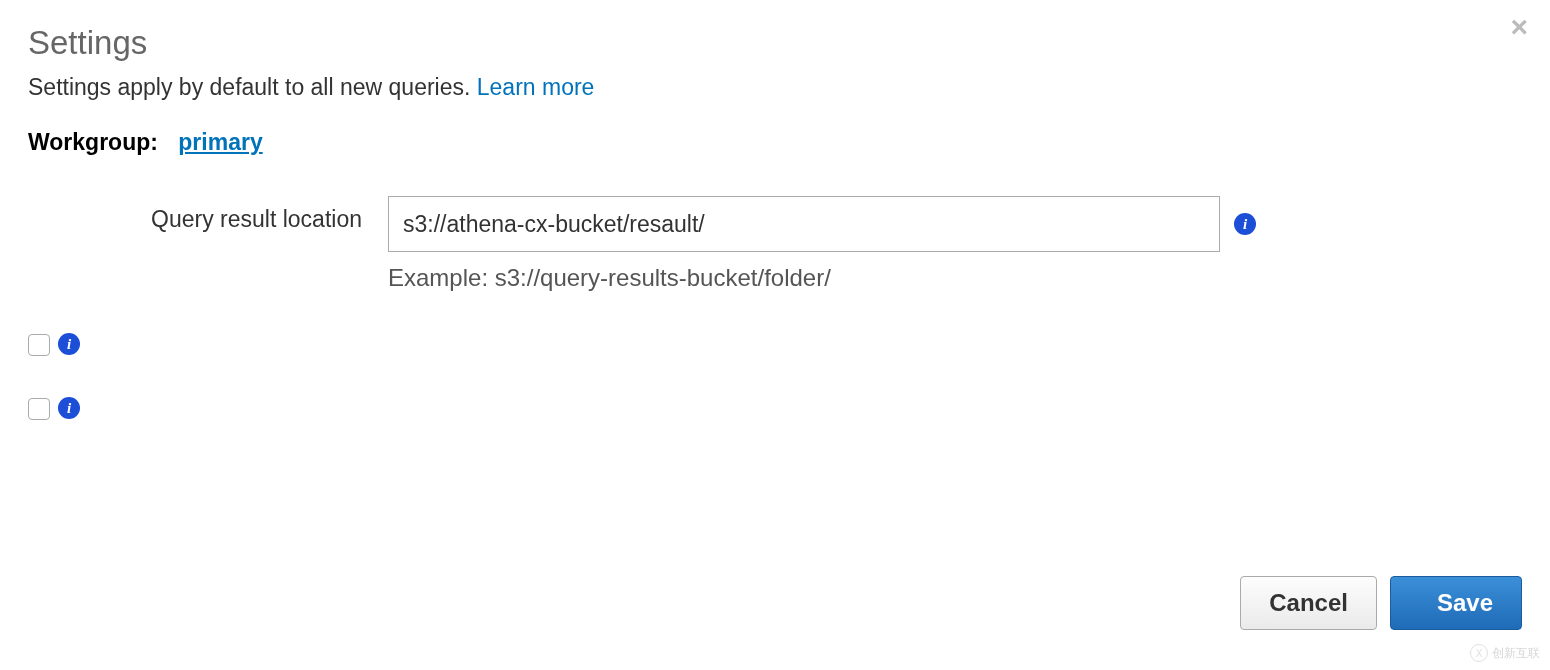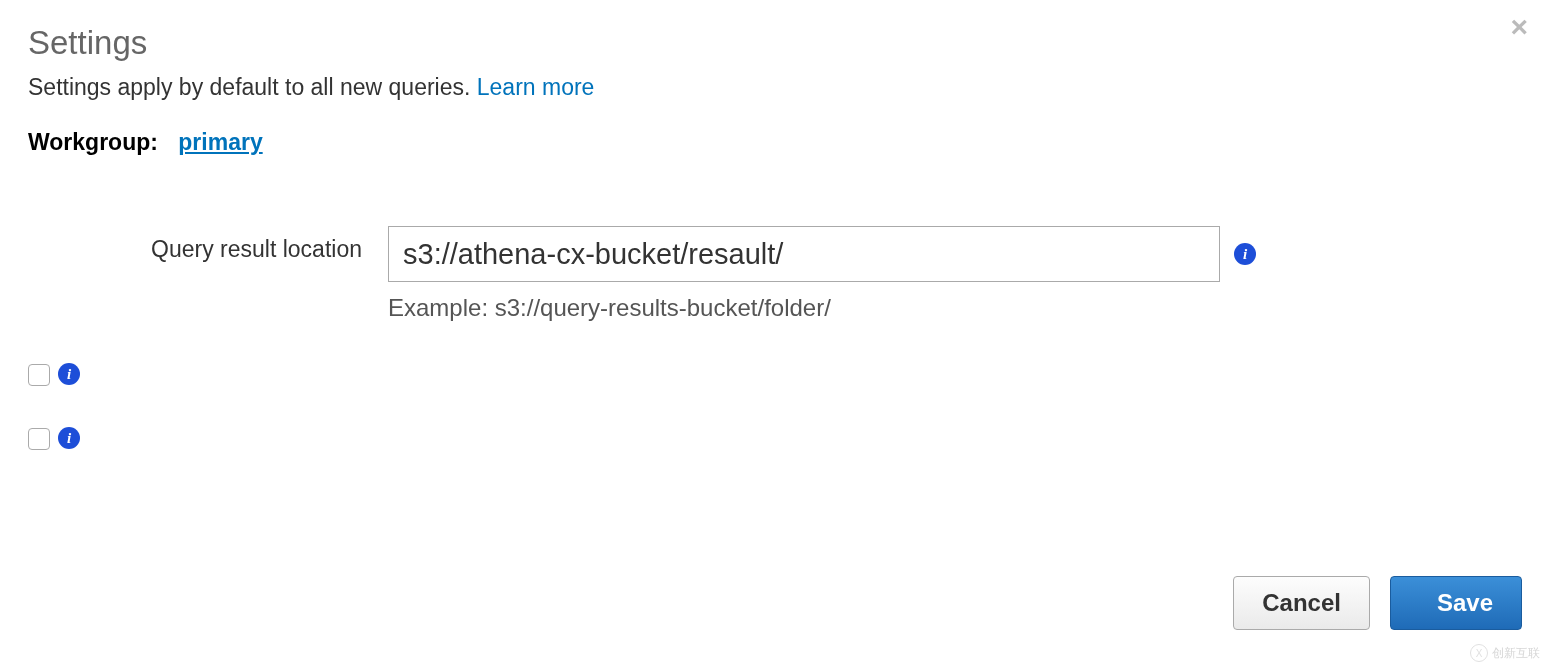--- a/index.html
+++ b/index.html
@@ -37,21 +37,21 @@
       font-size: 23px;
       color: #333;
       margin-bottom: 28px;
     }
     .intro-line a {
       color: #0073bb;
       text-decoration: none;
     }
     .workgroup-line {
       font-size: 23px;
-      margin-bottom: 70px;
+      margin-bottom: 40px;
     }
     .workgroup-label {
       font-weight: 700;
       color: #000;
     }
     .workgroup-value {
       color: #0073bb;
       font-weight: 700;
       margin-left: 14px;
     }
@@ -70,21 +70,21 @@
     }
     .form-control-wrap {
       display: flex;
       align-items: center;
       flex: 1;
     }
     .text-input {
       width: 832px;
       height: 56px;
       padding: 10px 14px;
-      font-size: 29px;
+      font-size: 23px;
       border: 1px solid #aaa;
       background: #fff;
       color: #333;
       outline: none;
     }
     .example-text {
       font-size: 24px;
       color: #555;
       margin-top: 12px;
     }
@@ -119,21 +119,21 @@
       padding-top: 0;
     }
     .checkbox-row .info-icon {
       margin-left: 8px;
     }
     .button-bar {
       position: absolute;
       bottom: 40px;
       right: 28px;
       display: flex;
-      gap: 20px;
+      gap: 13px;
     }
     .btn {
       font-size: 24px;
       font-weight: 700;
       padding: 12px 28px;
       border-radius: 4px;
       cursor: pointer;
       border: 1px solid;
     }
     .btn-cancel {

